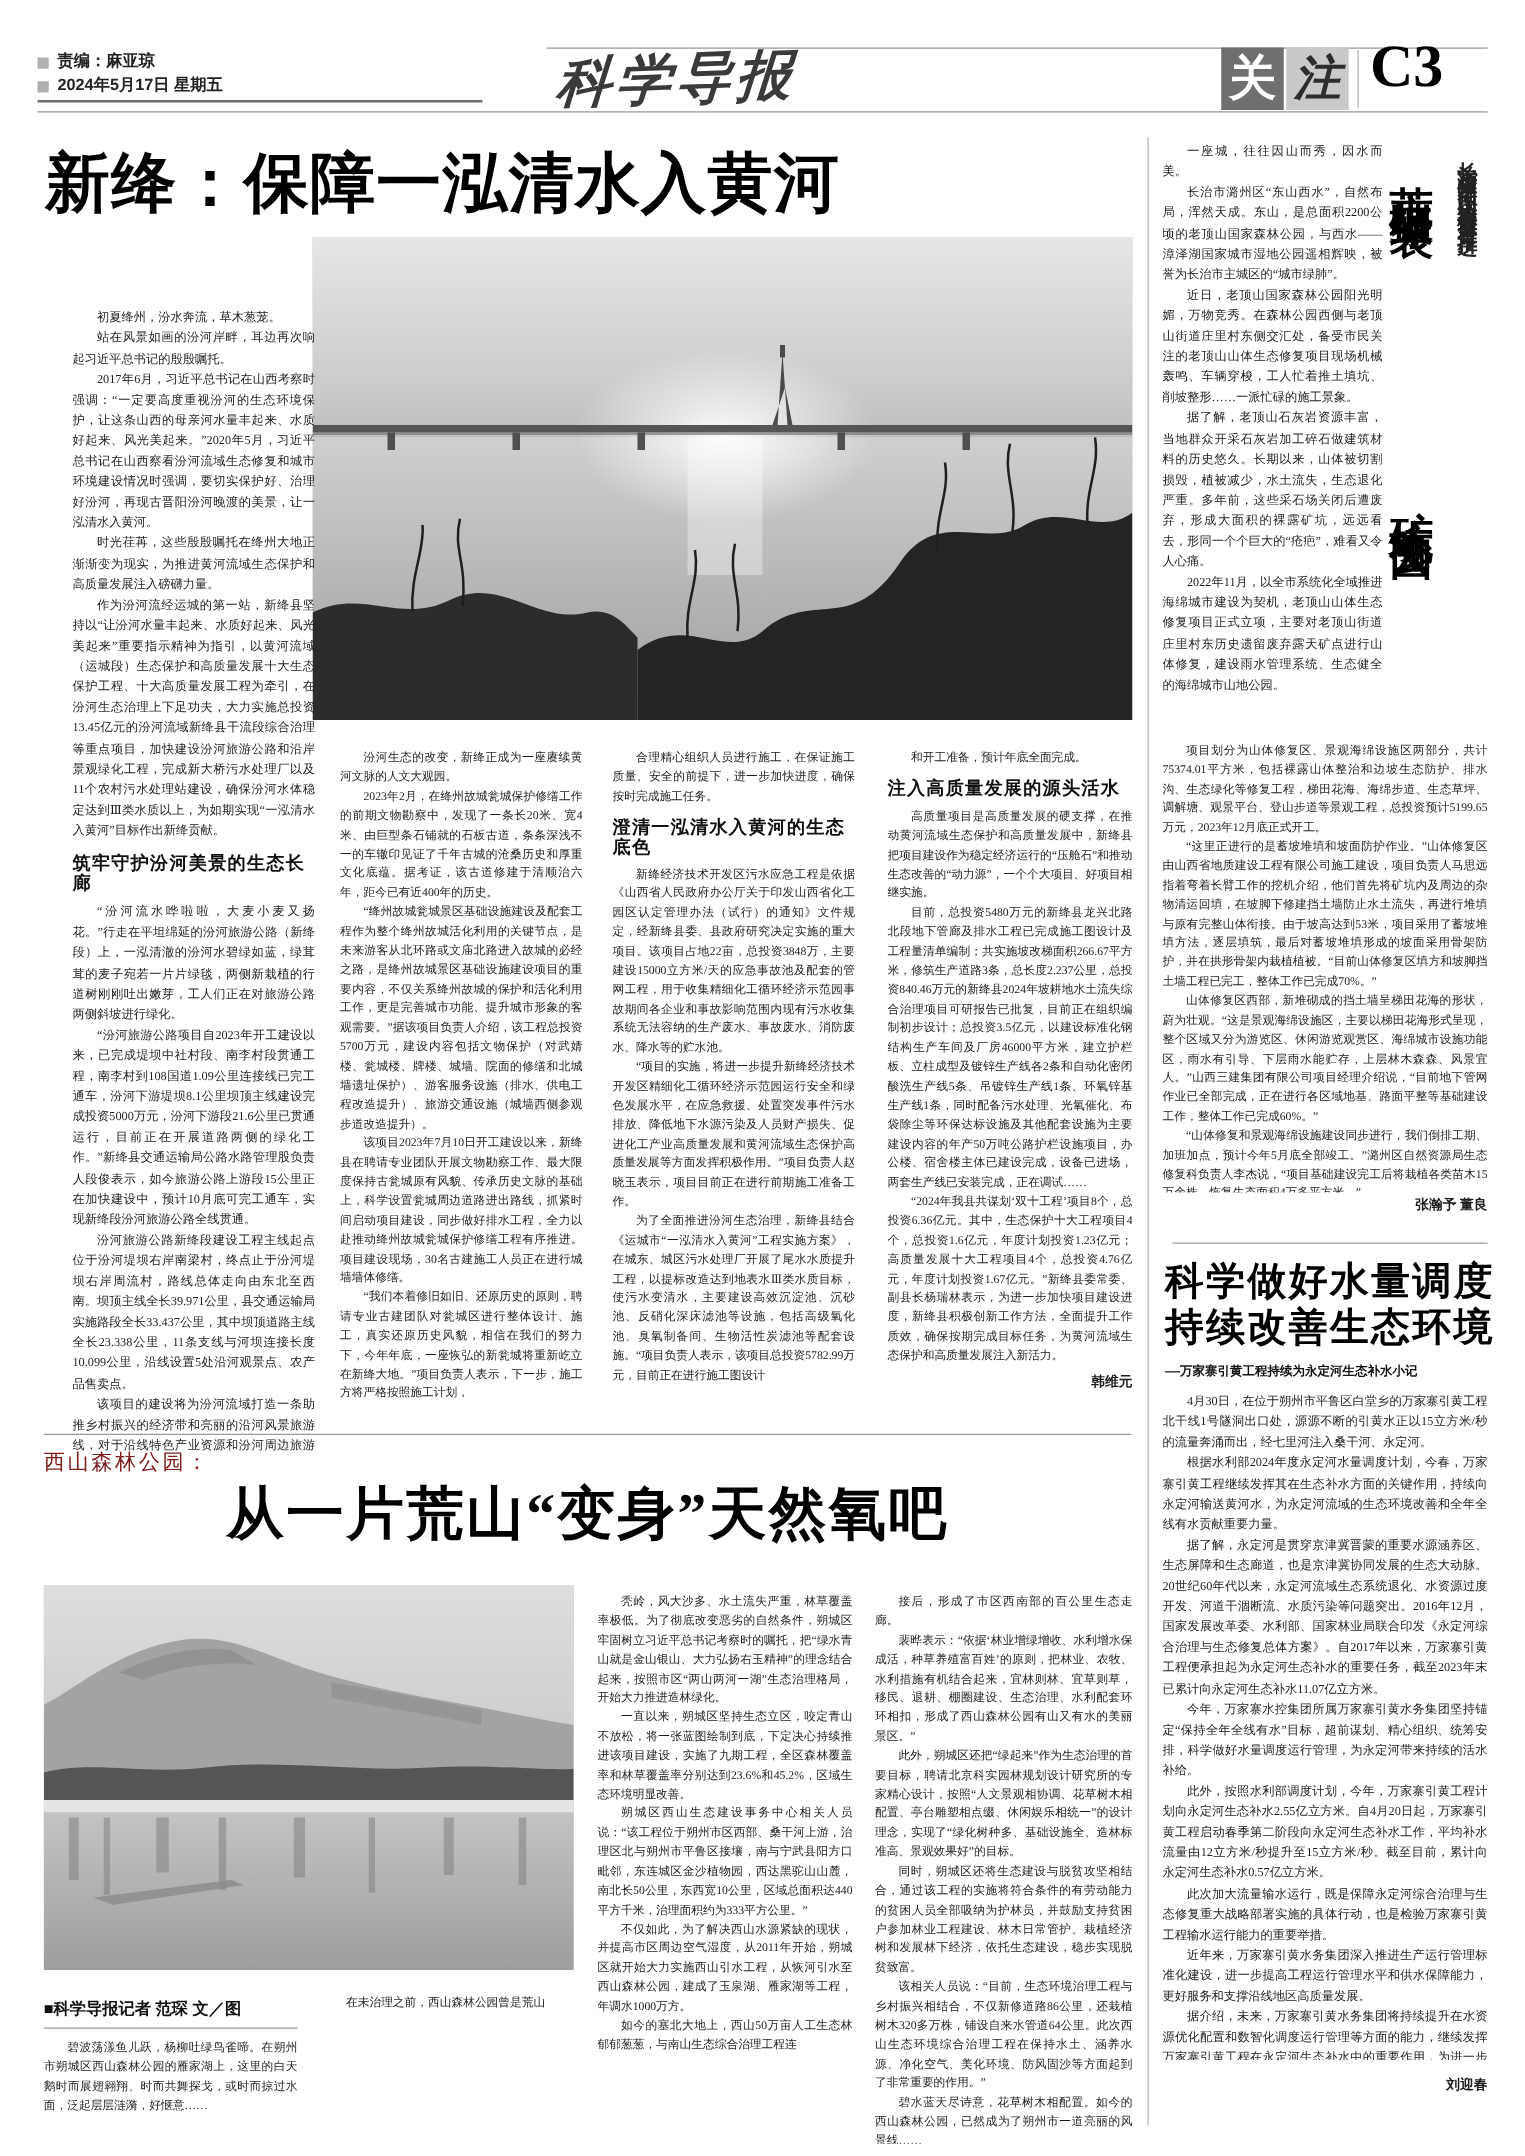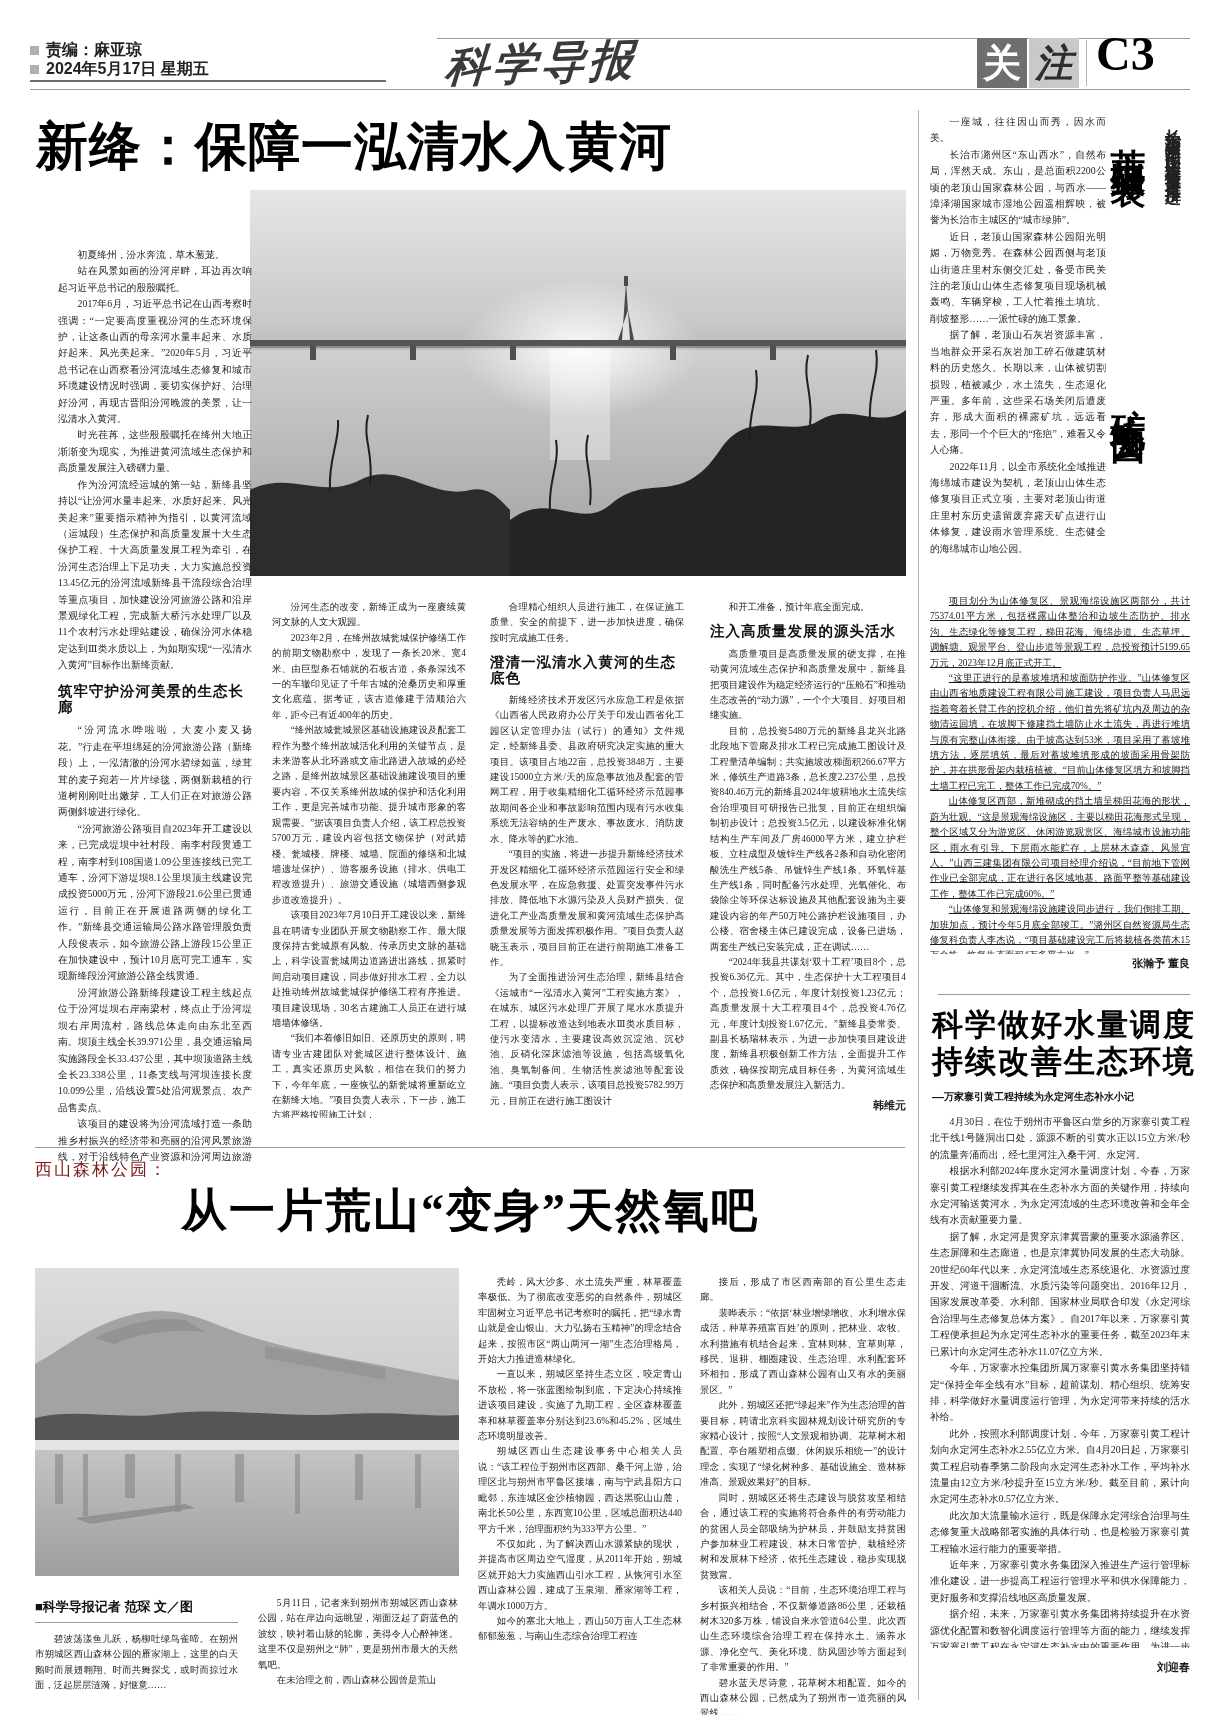--- a/index.html
+++ b/index.html
@@ -3,21 +3,21 @@
 <meta charset="utf-8">
 <style>
   html,body{margin:0;padding:0;background:#ffffff;}
   .page{position:relative;width:1220px;height:1725px;background:#fff;overflow:hidden;
         font-family:"Liberation Serif","DejaVu Serif",serif;color:#1c1c1c;}
   .abs{position:absolute;}
   .rule{background:#9a9a9a;}
   .vrule{background:#b5b5b5;}
   
   .hdr-sq{width:9px;height:9px;background:#b0b0b0;}
-  .hdr-label{font-family:"Liberation Sans","DejaVu Sans",sans-serif;font-weight:bold;font-size:16px;color:#222;white-space:nowrap;}
+  .hdr-label{font-family:"Liberation Sans","DejaVu Sans",sans-serif;font-weight:bold;font-size:13px;color:#222;white-space:nowrap;}
   .masthead{font-style:italic;font-weight:bold;font-size:44px;color:#3a3a3a;letter-spacing:4px;
             transform:rotate(-2deg) skewX(-6deg);white-space:nowrap;}
   .sec-block{width:50px;height:50px;text-align:center;line-height:50px;font-size:38px;font-weight:bold;}
   .sec-a{background:#6f6f6f;color:#fff;font-family:"Liberation Sans","DejaVu Sans",sans-serif;}
   .sec-b{background:#c9c9c9;color:#2d2d2d;font-style:italic;font-family:"Liberation Serif",serif;}
   .pageno{font-family:"Liberation Serif",serif;font-weight:bold;font-size:48px;color:#000;}
   
   .main-headline{margin:0;font-family:"Liberation Sans","DejaVu Sans",sans-serif;font-weight:900;
                  font-size:52px;letter-spacing:1px;color:#000;white-space:nowrap;}
   .col{overflow:hidden;}
@@ -147,21 +147,21 @@
   <div class="abs col bodytext" style="left:930px;top:114px;width:176px;height:474px;">
       <p class="para">一座城，往往因山而秀，因水而美。</p>
       <p class="para">长治市潞州区“东山西水”，自然布局，浑然天成。东山，是总面积2200公顷的老顶山国家森林公园，与西水——漳泽湖国家城市湿地公园遥相辉映，被誉为长治市主城区的“城市绿肺”。</p>
       <p class="para">近日，老顶山国家森林公园阳光明媚，万物竞秀。在森林公园西侧与老顶山街道庄里村东侧交汇处，备受市民关注的老顶山山体生态修复项目现场机械轰鸣、车辆穿梭，工人忙着推土填坑、削坡整形……一派忙碌的施工景象。</p>
       <p class="para">据了解，老顶山石灰岩资源丰富，当地群众开采石灰岩加工碎石做建筑材料的历史悠久。长期以来，山体被切割损毁，植被减少，水土流失，生态退化严重。多年前，这些采石场关闭后遭废弃，形成大面积的裸露矿坑，远远看去，形同一个个巨大的“疮疤”，难看又令人心痛。</p>
       <p class="para">2022年11月，以全市系统化全域推进海绵城市建设为契机，老顶山山体生态修复项目正式立项，主要对老顶山街道庄里村东历史遗留废弃露天矿点进行山体修复，建设雨水管理系统、生态健全的海绵城市山地公园。</p>
     </div>
   <div class="abs vert v-headline" style="left:1104px;top:120px;height:240px;">荒山披绿装</div>
   <div class="abs vert v-headline" style="left:1104px;top:380px;height:220px;">矿坑变公园</div>
   <div class="abs vert v-kicker" style="left:1162px;top:116px;height:478px;">长治市潞州区老顶山山体生态修复项目有序推进</div>
-  <div class="abs col dense" style="left:930px;top:594px;width:260px;height:360px;text-decoration:underline;">
+  <div class="abs col dense" style="left:930px;top:594px;width:260px;height:360px;">
       <p class="para">项目划分为山体修复区、景观海绵设施区两部分，共计75374.01平方米，包括裸露山体整治和边坡生态防护、排水沟、生态绿化等修复工程，梯田花海、海绵步道、生态草坪、调解塘、观景平台、登山步道等景观工程，总投资预计5199.65万元，2023年12月底正式开工。</p>
       <p class="para">“这里正进行的是蓄坡堆填和坡面防护作业。”山体修复区由山西省地质建设工程有限公司施工建设，项目负责人马思远指着弯着长臂工作的挖机介绍，他们首先将矿坑内及周边的杂物清运回填，在坡脚下修建挡土墙防止水土流失，再进行堆填与原有完整山体衔接。由于坡高达到53米，项目采用了蓄坡堆填方法，逐层填筑，最后对蓄坡堆填形成的坡面采用骨架防护，并在拱形骨架内栽植植被。“目前山体修复区填方和坡脚挡土墙工程已完工，整体工作已完成70%。”</p>
       <p class="para">山体修复区西部，新堆砌成的挡土墙呈梯田花海的形状，蔚为壮观。“这是景观海绵设施区，主要以梯田花海形式呈现，整个区域又分为游览区、休闲游览观赏区、海绵城市设施功能区，雨水有引导、下层雨水能贮存，上层林木森森、风景宜人。”山西三建集团有限公司项目经理介绍说，“目前地下管网作业已全部完成，正在进行各区域地基、路面平整等基础建设工作，整体工作已完成60%。”</p>
       <p class="para">“山体修复和景观海绵设施建设同步进行，我们倒排工期、加班加点，预计今年5月底全部竣工。”潞州区自然资源局生态修复科负责人李杰说，“项目基础建设完工后将栽植各类苗木15万余株，恢复生态面积4万多平方米。”</p>
     </div>
   <div class="abs byline" style="left:930px;top:956px;width:260px;">张瀚予  董良</div>
 
   <div class="abs rule" style="left:938px;top:994px;width:252px;height:1px;"></div>
 
   <h2 class="abs r2-headline" style="left:932px;top:1006px;">科学做好水量调度</h2>
@@ -216,21 +216,20 @@
       <rect x="0" y="182" width="424" height="126" fill="#bdbdbd" opacity="0.25"></rect>
     </svg>
   </div>
 
   <div class="abs reporter" style="left:35px;top:1598px;">■科学导报记者 范琛 文／图</div>
   <div class="abs rule" style="left:35px;top:1622px;width:203px;height:1px;"></div>
   <div class="abs col dense" style="left:35px;top:1632px;width:203px;height:86px;">
       <p class="para">碧波荡漾鱼儿跃，杨柳吐绿鸟雀啼。在朔州市朔城区西山森林公园的雁家湖上，这里的白天鹅时而展翅翱翔、时而共舞探戈，或时而掠过水面，泛起层层涟漪，好惬意……</p>
     </div>
   <div class="abs col dense" style="left:258px;top:1596px;width:200px;height:120px;">
-      <p class="para">5月11日，记者来到朔州市朔城区西山森林公园，站在岸边向远眺望，湖面泛起了蔚蓝色的波纹，映衬着山脉的轮廓，美得令人心醉神迷。这里不仅是朔州之“肺”，更是朔州市最大的天然氧吧。</p>
       <p class="para">在未治理之前，西山森林公园曾是荒山</p>
     </div>
   <div class="abs col dense" style="left:478px;top:1275px;width:204px;height:440px;">
       <p class="para">秃岭，风大沙多、水土流失严重，林草覆盖率极低。为了彻底改变恶劣的自然条件，朔城区牢固树立习近平总书记考察时的嘱托，把“绿水青山就是金山银山、大力弘扬右玉精神”的理念结合起来，按照市区“两山两河一湖”生态治理格局，开始大力推进造林绿化。</p>
       <p class="para">一直以来，朔城区坚持生态立区，咬定青山不放松，将一张蓝图绘制到底，下定决心持续推进该项目建设，实施了九期工程，全区森林覆盖率和林草覆盖率分别达到23.6%和45.2%，区域生态环境明显改善。</p>
       <p class="para">朔城区西山生态建设事务中心相关人员说：“该工程位于朔州市区西部、桑干河上游，治理区北与朔州市平鲁区接壤，南与宁武县阳方口毗邻，东连城区金沙植物园，西达黑驼山山麓，南北长50公里，东西宽10公里，区域总面积达440平方千米，治理面积约为333平方公里。”</p>
       <p class="para">不仅如此，为了解决西山水源紧缺的现状，并提高市区周边空气湿度，从2011年开始，朔城区就开始大力实施西山引水工程，从恢河引水至西山森林公园，建成了玉泉湖、雁家湖等工程，年调水1000万方。</p>
       <p class="para">如今的塞北大地上，西山50万亩人工生态林郁郁葱葱，与南山生态综合治理工程连</p>
     </div>
   <div class="abs col dense" style="left:700px;top:1275px;width:206px;height:440px;">

